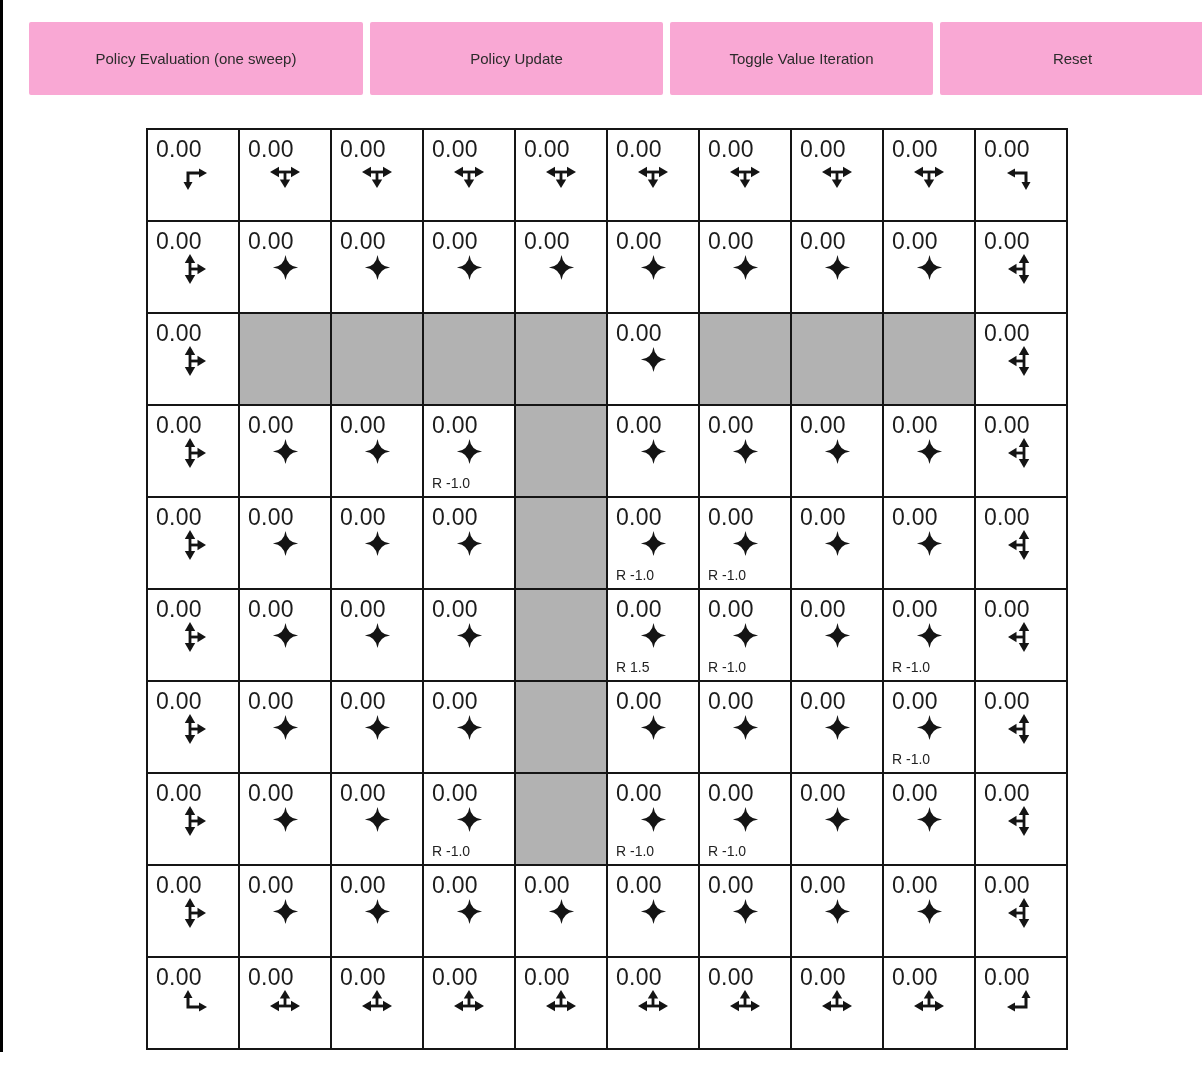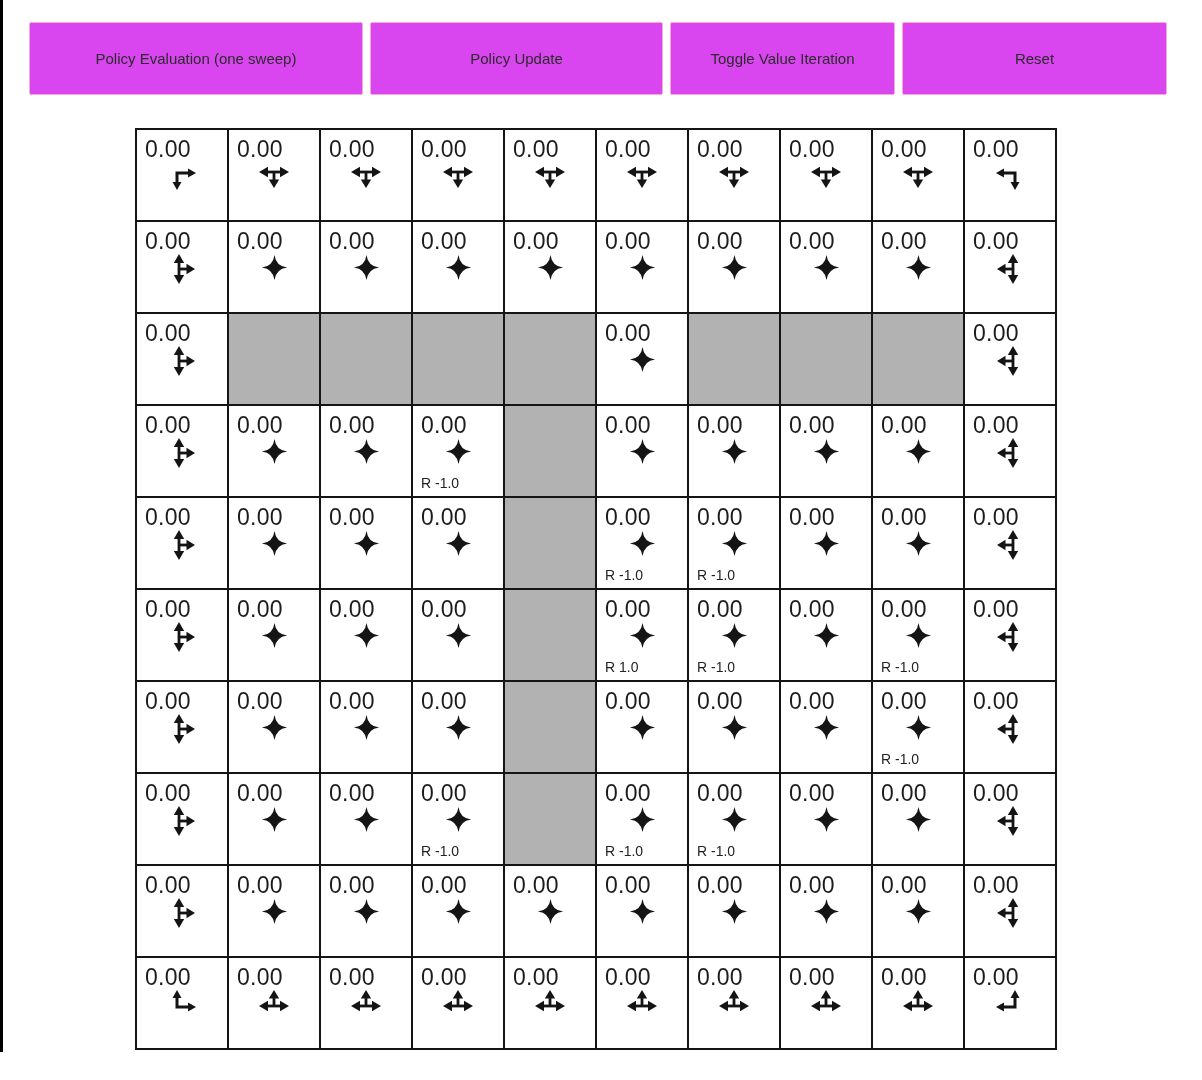--- a/index.html
+++ b/index.html
@@ -4,30 +4,30 @@
 <style>
   html,body { margin:0; padding:0; }
   body {
     width:1202px; height:1080px; position:relative; overflow:hidden;
     background:#ffffff; font-family:"Liberation Sans", sans-serif;
   }
   .left-edge-line { position:absolute; left:0; top:0; width:3px; height:1052px; background:#000; }
 
   .toolbar { position:absolute; left:29px; top:22px; display:flex; gap:7px; }
   .btn {
-    height:73px; background:#d946ef; border:1px solid #f9a8d4; border-radius:2px;
+    height:73px; background:#f9a8d4; border:4px solid #f9a8d4; border-radius:2px;
     font-family:inherit; font-size:15px; color:#2b2b2b;
     display:flex; align-items:center; justify-content:center; cursor:pointer; padding:0;
   }
   .btn.b0 { width:334px; }
   .btn.b1 { width:293px; }
-  .btn.b2 { width:225px; }
+  .btn.b2 { width:263px; }
   .btn.b3 { width:265px; }
 
-  table.grid { position:absolute; left:135px; top:128px; border-collapse:collapse; }
+  table.grid { position:absolute; left:146px; top:128px; border-collapse:collapse; }
   table.grid td {
     width:90px; height:90px; padding:0; border:2px solid #151515;
     position:relative; vertical-align:top; background:#ffffff;
   }
   .val { font-size:23px; line-height:1.05; color:#1c1c1c; margin:7px 0 0 8px; letter-spacing:0.3px; }
   .glyph { text-align:center; margin-top:1px; height:31px; }
   .glyph svg { fill:#141414; }
   .glyph svg path.stroke { fill:none; stroke:#141414; stroke-width:3; }
   .reward { position:absolute; left:8px; bottom:5px; font-size:14px; color:#222222; }
 </style>
@@ -409,21 +409,21 @@
           <div class="glyph"><svg width="27" height="27" viewBox="0 0 30 30">
               <path d="M15 1 Q16.6 13.4 29 15 Q16.6 16.6 15 29 Q13.4 16.6 1 15 Q13.4 13.4 15 1 Z"></path>
             </svg></div>
         </td>
         <td style="background: rgb(178, 178, 178);"></td>
         <td>
           <div class="val">0.00</div>
           <div class="glyph"><svg width="27" height="27" viewBox="0 0 30 30">
               <path d="M15 1 Q16.6 13.4 29 15 Q16.6 16.6 15 29 Q13.4 16.6 1 15 Q13.4 13.4 15 1 Z"></path>
             </svg></div>
-          <div class="reward">R 1.0</div>
+          <div class="reward">R 1.5</div>
         </td>
         <td>
           <div class="val">0.00</div>
           <div class="glyph"><svg width="27" height="27" viewBox="0 0 30 30">
               <path d="M15 1 Q16.6 13.4 29 15 Q16.6 16.6 15 29 Q13.4 16.6 1 15 Q13.4 13.4 15 1 Z"></path>
             </svg></div>
           <div class="reward">R -1.0</div>
         </td>
         <td>
           <div class="val">0.00</div>

